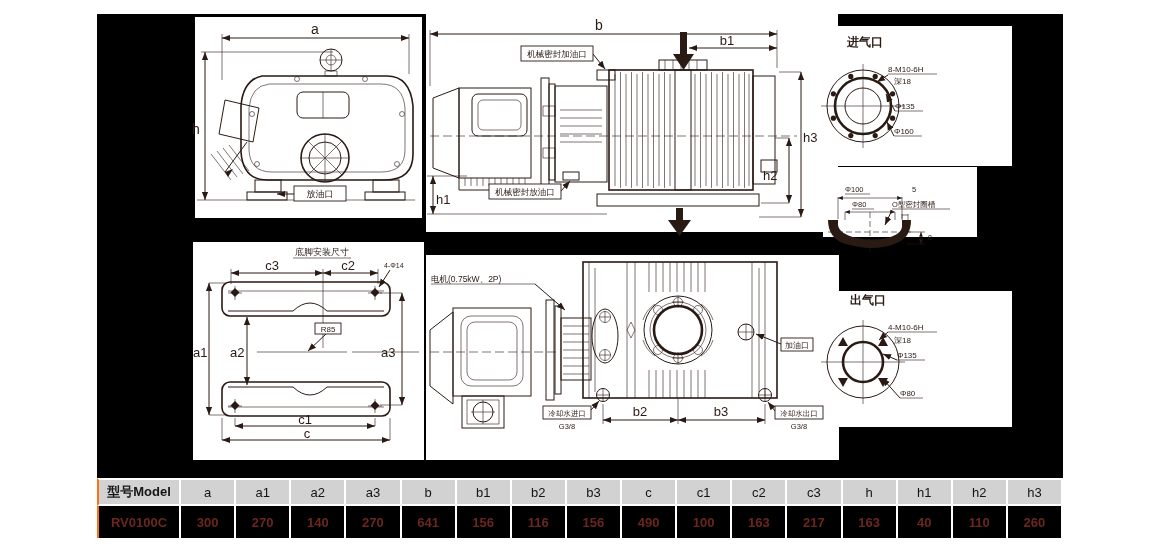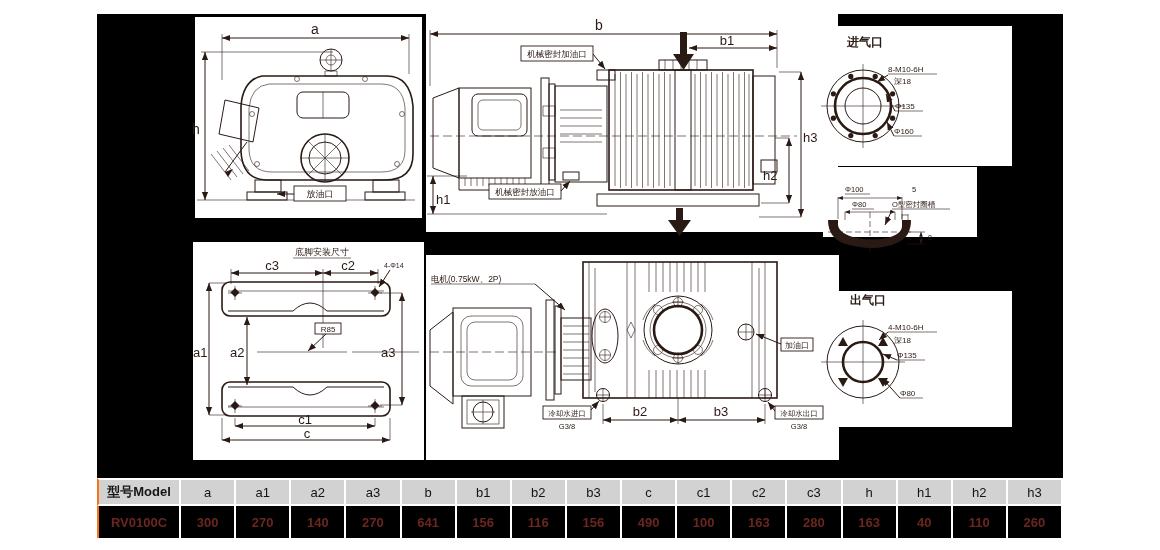--- a/index.html
+++ b/index.html
@@ -345,20 +345,20 @@
       <div class="cell">270</div>
       <div class="cell">140</div>
       <div class="cell">270</div>
       <div class="cell">641</div>
       <div class="cell">156</div>
       <div class="cell">116</div>
       <div class="cell">156</div>
       <div class="cell">490</div>
       <div class="cell">100</div>
       <div class="cell">163</div>
-      <div class="cell">280</div>
+      <div class="cell">217</div>
       <div class="cell">163</div>
       <div class="cell">40</div>
       <div class="cell">110</div>
       <div class="cell">260</div>
     </div>
   </div>
 </div>
 
 </body></html>

